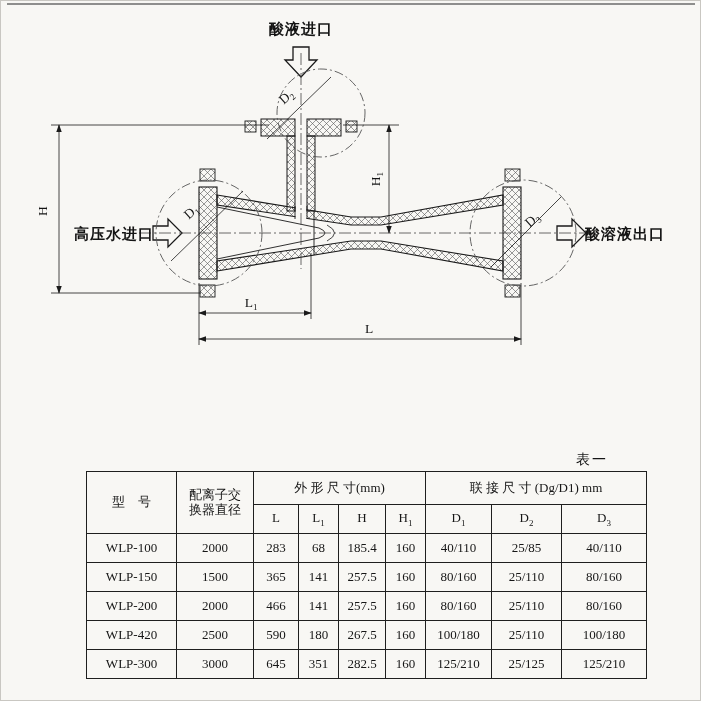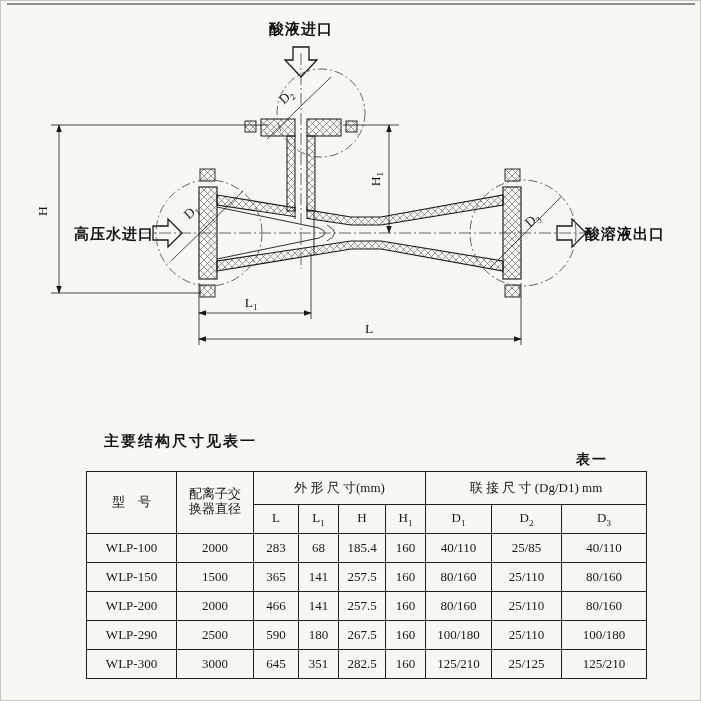--- a/index.html
+++ b/index.html
@@ -6,26 +6,26 @@
   body{width:701px;height:701px;background:#f8f7f4;overflow:hidden;
        font-family:"Liberation Serif","DejaVu Serif",serif;color:#161616;}
   .page{position:relative;width:701px;height:701px;background:#f8f7f4;border:1px solid #c9c7c2;box-sizing:border-box;}
   .scan-edge{position:absolute;top:2px;left:6px;width:688px;height:2px;background:#6b6b6b;opacity:.75;}
   .drawing{position:absolute;top:0;left:0;width:701px;height:410px;}
   svg text{font-family:"Liberation Serif","DejaVu Serif",serif;fill:#141414;}
   .cjk{font-size:15px;font-weight:bold;letter-spacing:1px;}
   .dim{font-size:13.5px;}
   .sub{font-size:9px;}
   .caption{position:absolute;left:103px;top:431px;font-size:15px;font-weight:bold;letter-spacing:2px;}
-  .table-label{position:absolute;left:575px;top:450px;font-size:14px;font-weight:bold;letter-spacing:2px;}
+  .table-label{position:absolute;left:575px;top:450px;font-size:14px;font-weight:normal;letter-spacing:2px;}
   table.dims-table{position:absolute;left:85px;top:470px;width:560px;border-collapse:collapse;table-layout:fixed;
        font-size:13px;text-align:center;}
   table.dims-table th,table.dims-table td{border:1px solid #1f1f1f;padding:1px 2px;font-weight:normal;height:26px;line-height:1.15;}
   table.dims-table thead tr:first-child th{height:30px;}
-  .wrap{white-space:pre-line;font-family:Liberation Mono, monospace;}
+  .wrap{white-space:pre-line;}
   sub{font-size:9px;}
 </style>
 </head>
 <body>
 
 <div class="page">
   <div class="scan-edge"></div>
 
   <div class="drawing">
     <svg width="701" height="410" viewBox="0 0 701 410">
@@ -115,21 +115,20 @@
       <text class="dim" x="193" y="214" text-anchor="middle" transform="rotate(-42 193 214)"><tspan>D</tspan><tspan class="sub" dy="3">1</tspan></text>
       <text class="dim" x="288" y="99" text-anchor="middle" transform="rotate(-42 288 99)"><tspan>D</tspan><tspan class="sub" dy="3">2</tspan></text>
       <text class="dim" x="534" y="222" text-anchor="middle" transform="rotate(-42 534 222)"><tspan>D</tspan><tspan class="sub" dy="3">3</tspan></text>
 
       <text class="cjk" x="300" y="33" text-anchor="middle">酸液进口</text>
       <text class="cjk" x="113" y="238" text-anchor="middle">高压水进口</text>
       <text class="cjk" x="624" y="238" text-anchor="middle">酸溶液出口</text>
     </svg>
   </div>
 
-  <div class="caption">主要结构尺寸见表一</div>
   <div class="table-label">表一</div>
 
   <table class="dims-table">
     <colgroup>
       <col style="width:90px">
         <col style="width:77px">
         <col style="width:45px">
         <col style="width:40px">
       <col style="width:47px">
         <col style="width:40px">
@@ -183,21 +182,21 @@
         <td>2000</td>
         <td>466</td>
         <td>141</td>
         <td>257.5</td>
         <td>160</td>
         <td>80/160</td>
         <td>25/110</td>
         <td>80/160</td>
       </tr>
       <tr>
-        <td>WLP-290</td>
+        <td>WLP-420</td>
         <td>2500</td>
         <td>590</td>
         <td>180</td>
         <td>267.5</td>
         <td>160</td>
         <td>100/180</td>
         <td>25/110</td>
         <td>100/180</td>
       </tr>
       <tr>

